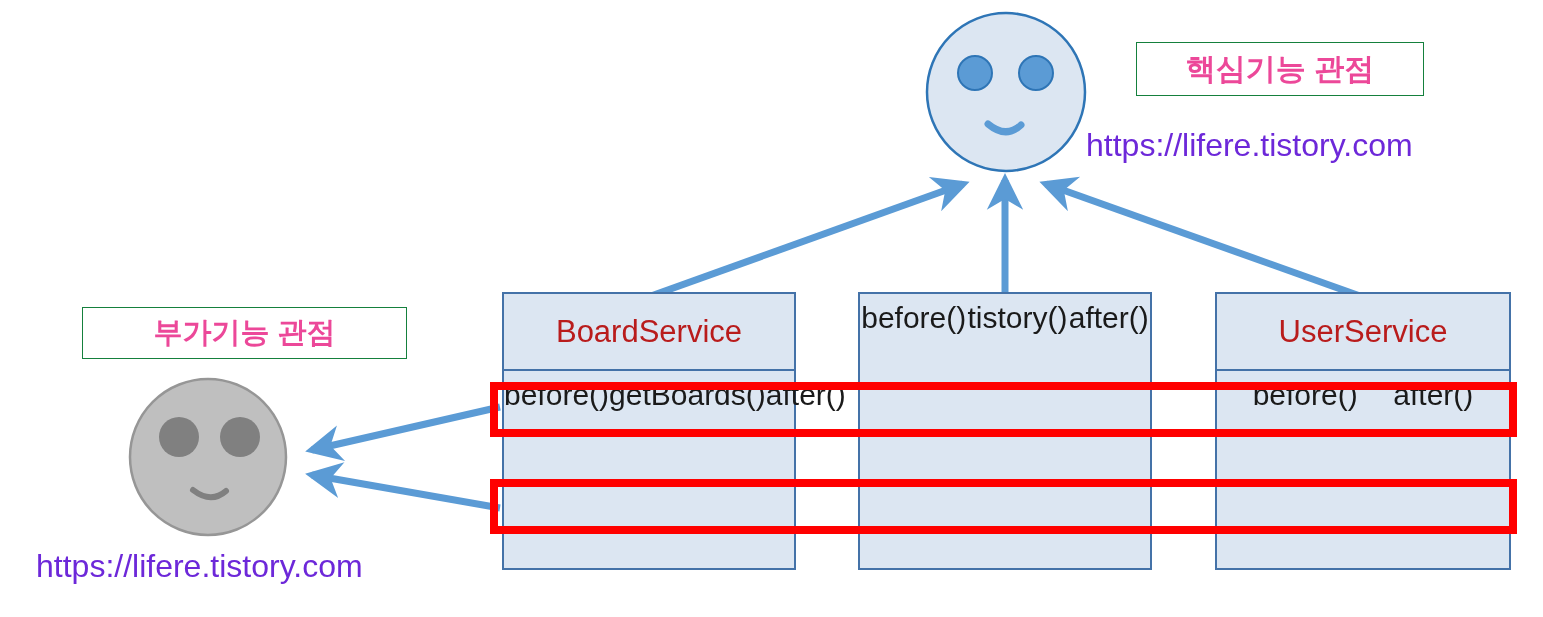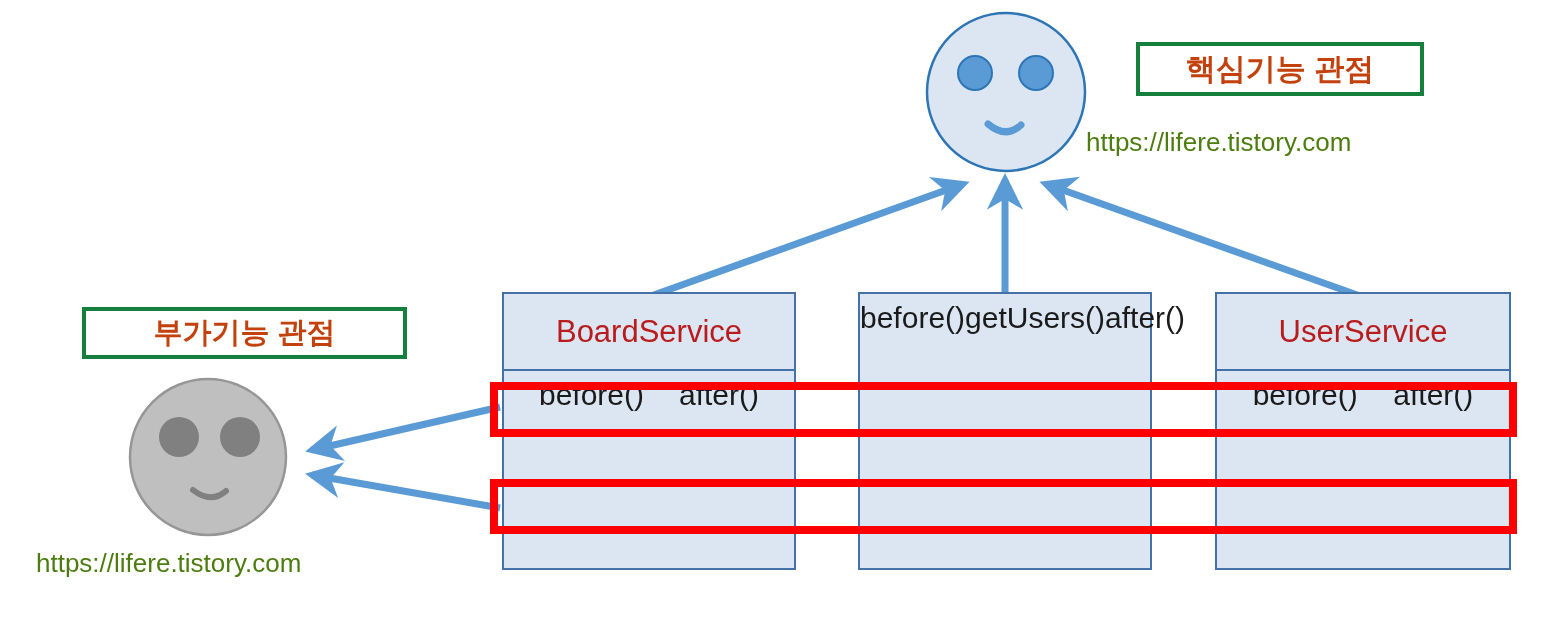--- a/index.html
+++ b/index.html
@@ -63,48 +63,48 @@
     line-height: 1;
   }
   .service-row.spacer-row { height: 18px; }
   .service-row.empty-row  { height: 38px; }
 
   
   .label-chip {
     position: absolute;
     box-sizing: border-box;
     background: #ffffff;
-    border: 4px solid #15803d;
+    border: 1px solid #15803d;
     display: flex;
     align-items: center;
     justify-content: center;
     font-weight: bold;
-    color: #c2410c;
+    color: #ec4899;
     z-index: 7;
   }
   #label-core {
     left: 1136px;
     top: 42px;
     width: 288px;
     height: 54px;
     font-size: 30px;
   }
   #label-aux {
     left: 82px;
     top: 307px;
     width: 325px;
     height: 52px;
     font-size: 29px;
   }
 
   
   .watermark {
     position: absolute;
-    color: #4d7c0f;
-    font-size: 26px;
+    color: #6d28d9;
+    font-size: 32px;
     white-space: nowrap;
     z-index: 2;
   }
   #watermark-top  { left: 1086px; top: 127px; }
   #watermark-bottom { left: 36px; top: 548px; }
 </style>
 </head>
 <body>
 
 <div id="canvas">
@@ -155,30 +155,31 @@
       <circle cx="240" cy="437" r="20" fill="#808080"></circle>
       <path d="M 193 490 Q 211 504 226 491" fill="none" stroke="#808080" stroke-width="6" stroke-linecap="round"></path>
     </g>
   </svg>
 
   <div class="service-box" id="box-board-service" style="left:502px; top:292px; width:294px; height:278px;">
     <div class="service-header">BoardService</div>
     <div class="service-rows">
       <div class="service-row spacer-row"></div>
       <div class="service-row">before()</div>
+      <div class="service-row">getBoards()</div>
       <div class="service-row">after()</div>
       <div class="service-row empty-row"></div>
     </div>
   </div>
 
   <div class="service-box" id="box-user-service" style="left:858px; top:292px; width:294px; height:278px;">
     <div class="service-rows">
       <div class="service-row spacer-row"></div>
       <div class="service-row">before()</div>
-      <div class="service-row">getUsers()</div>
+      <div class="service-row">tistory()</div>
       <div class="service-row">after()</div>
       <div class="service-row empty-row"></div>
     </div>
   </div>
 
   <div class="service-box" id="box-xxx-service" style="left:1215px; top:292px; width:296px; height:278px;">
     <div class="service-header">UserService</div>
     <div class="service-rows">
       <div class="service-row spacer-row"></div>
       <div class="service-row">before()</div>

